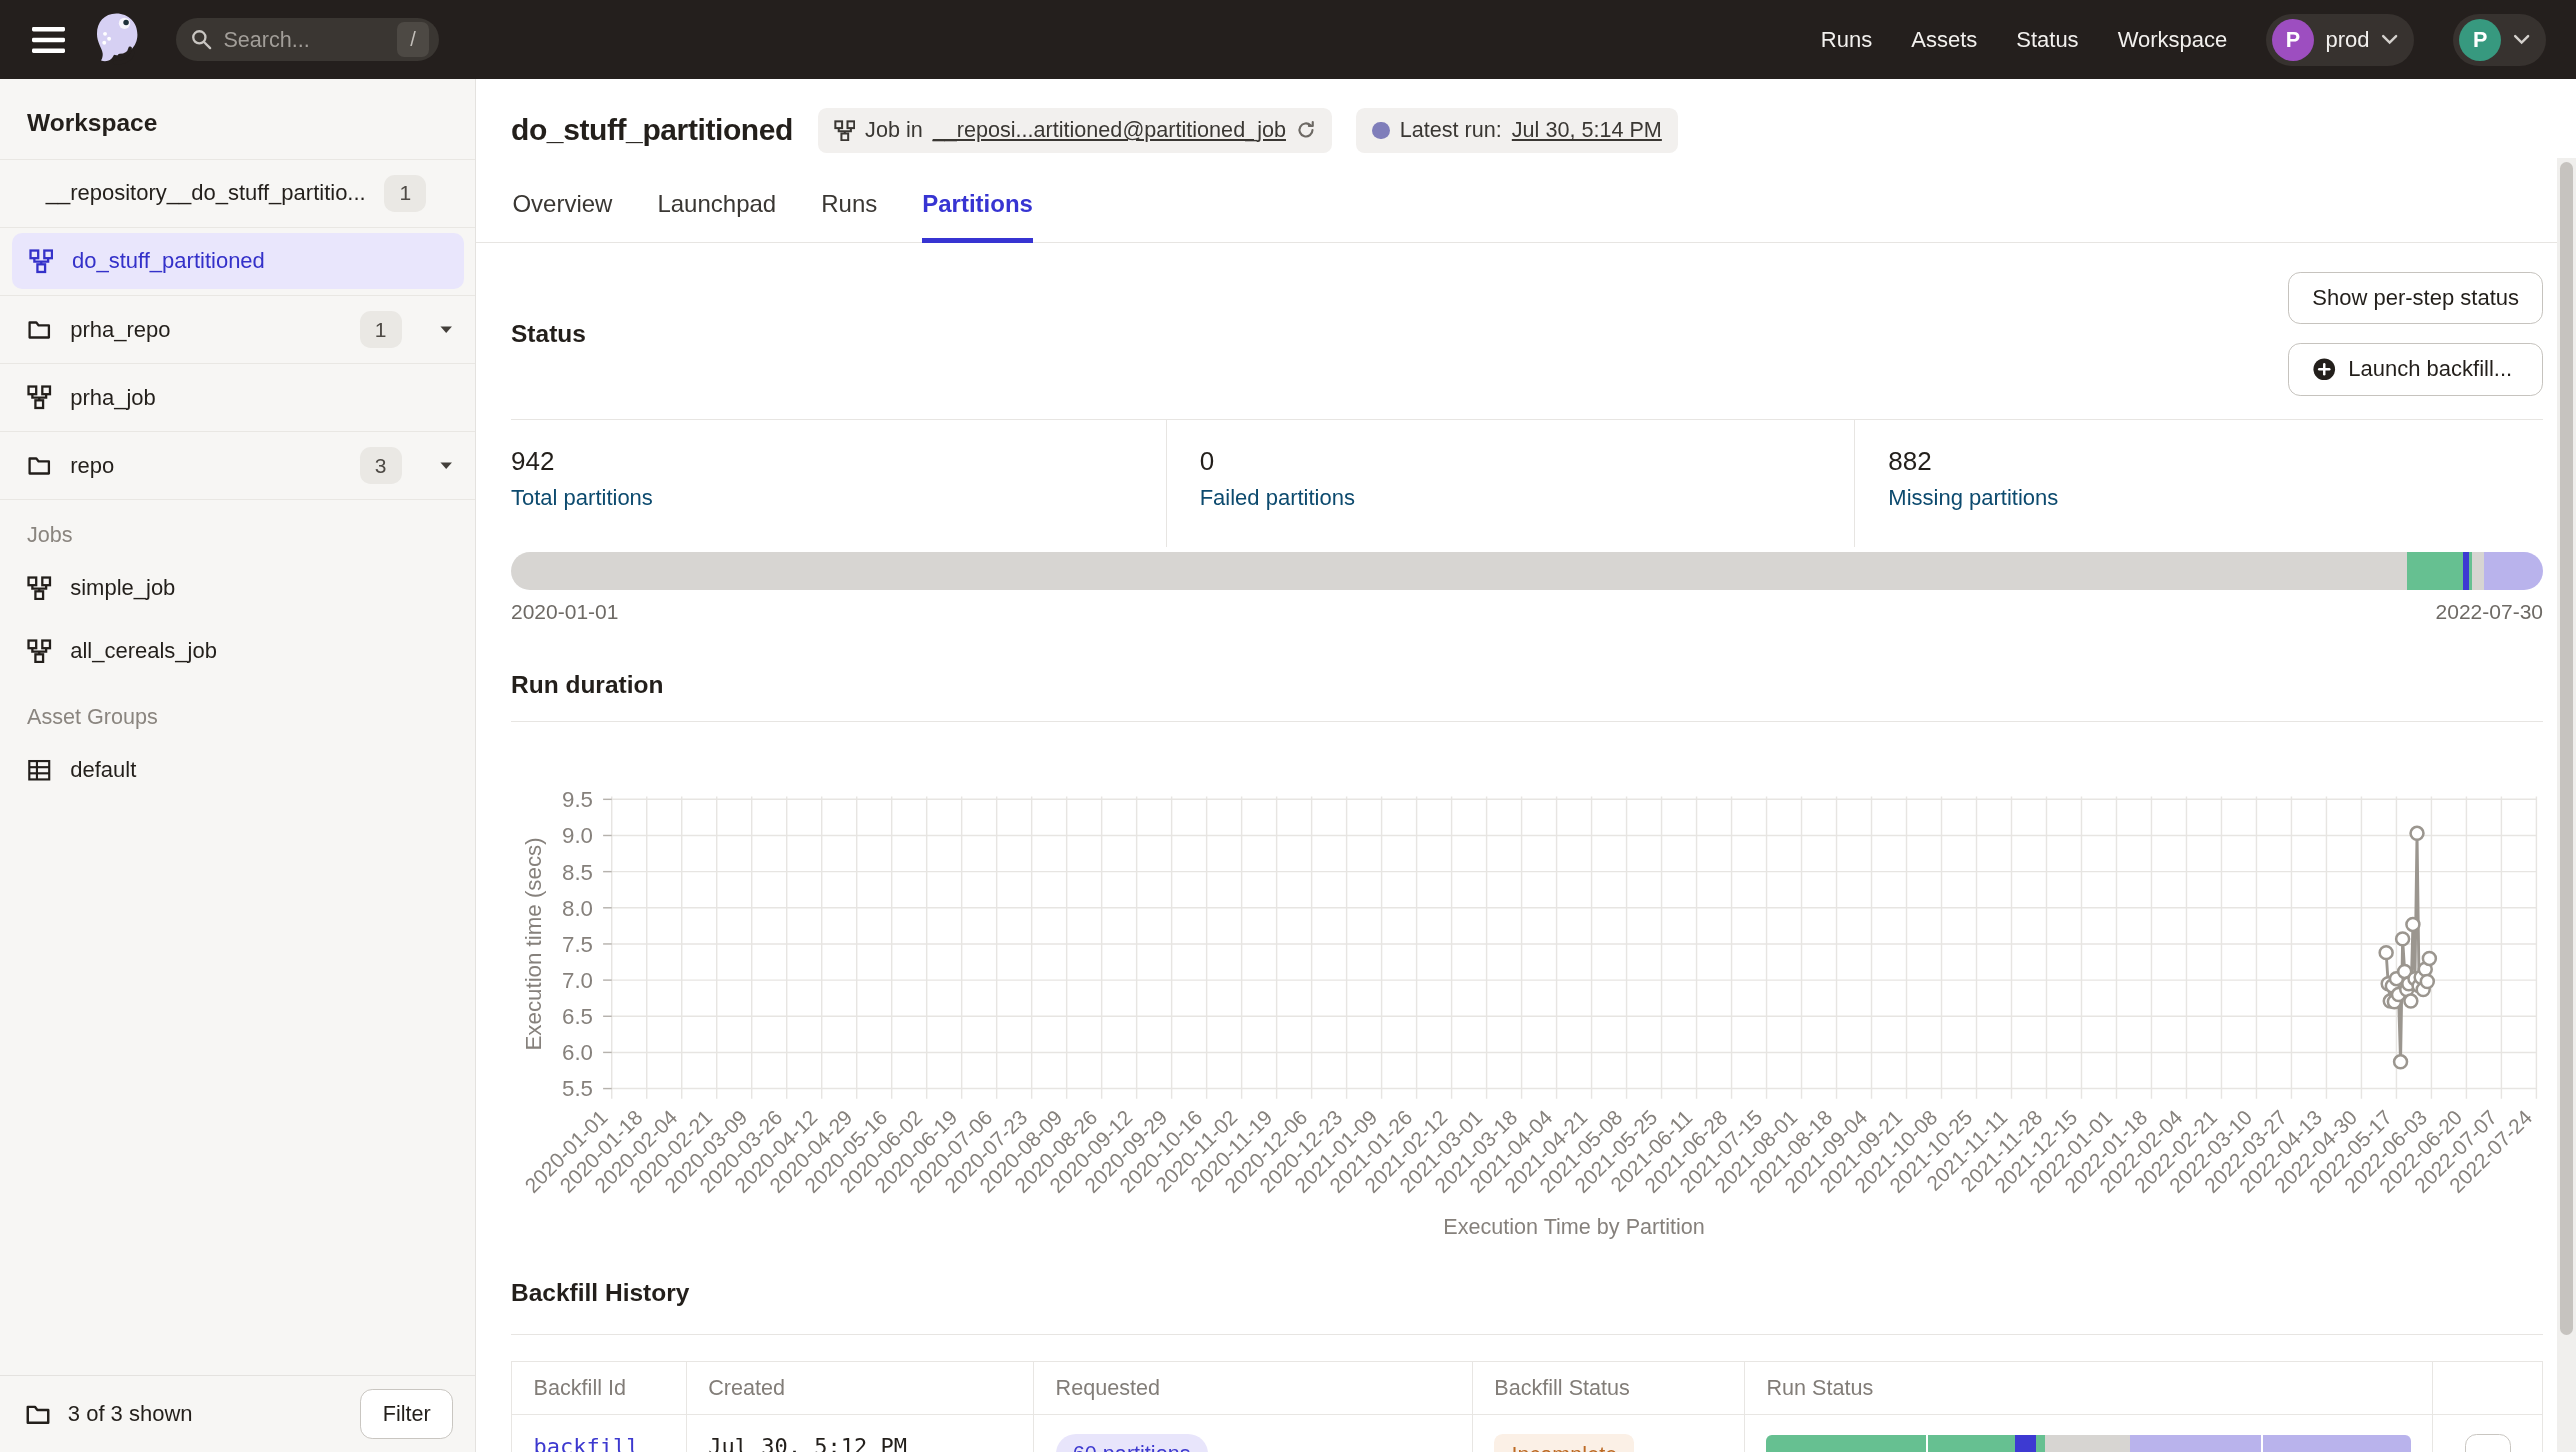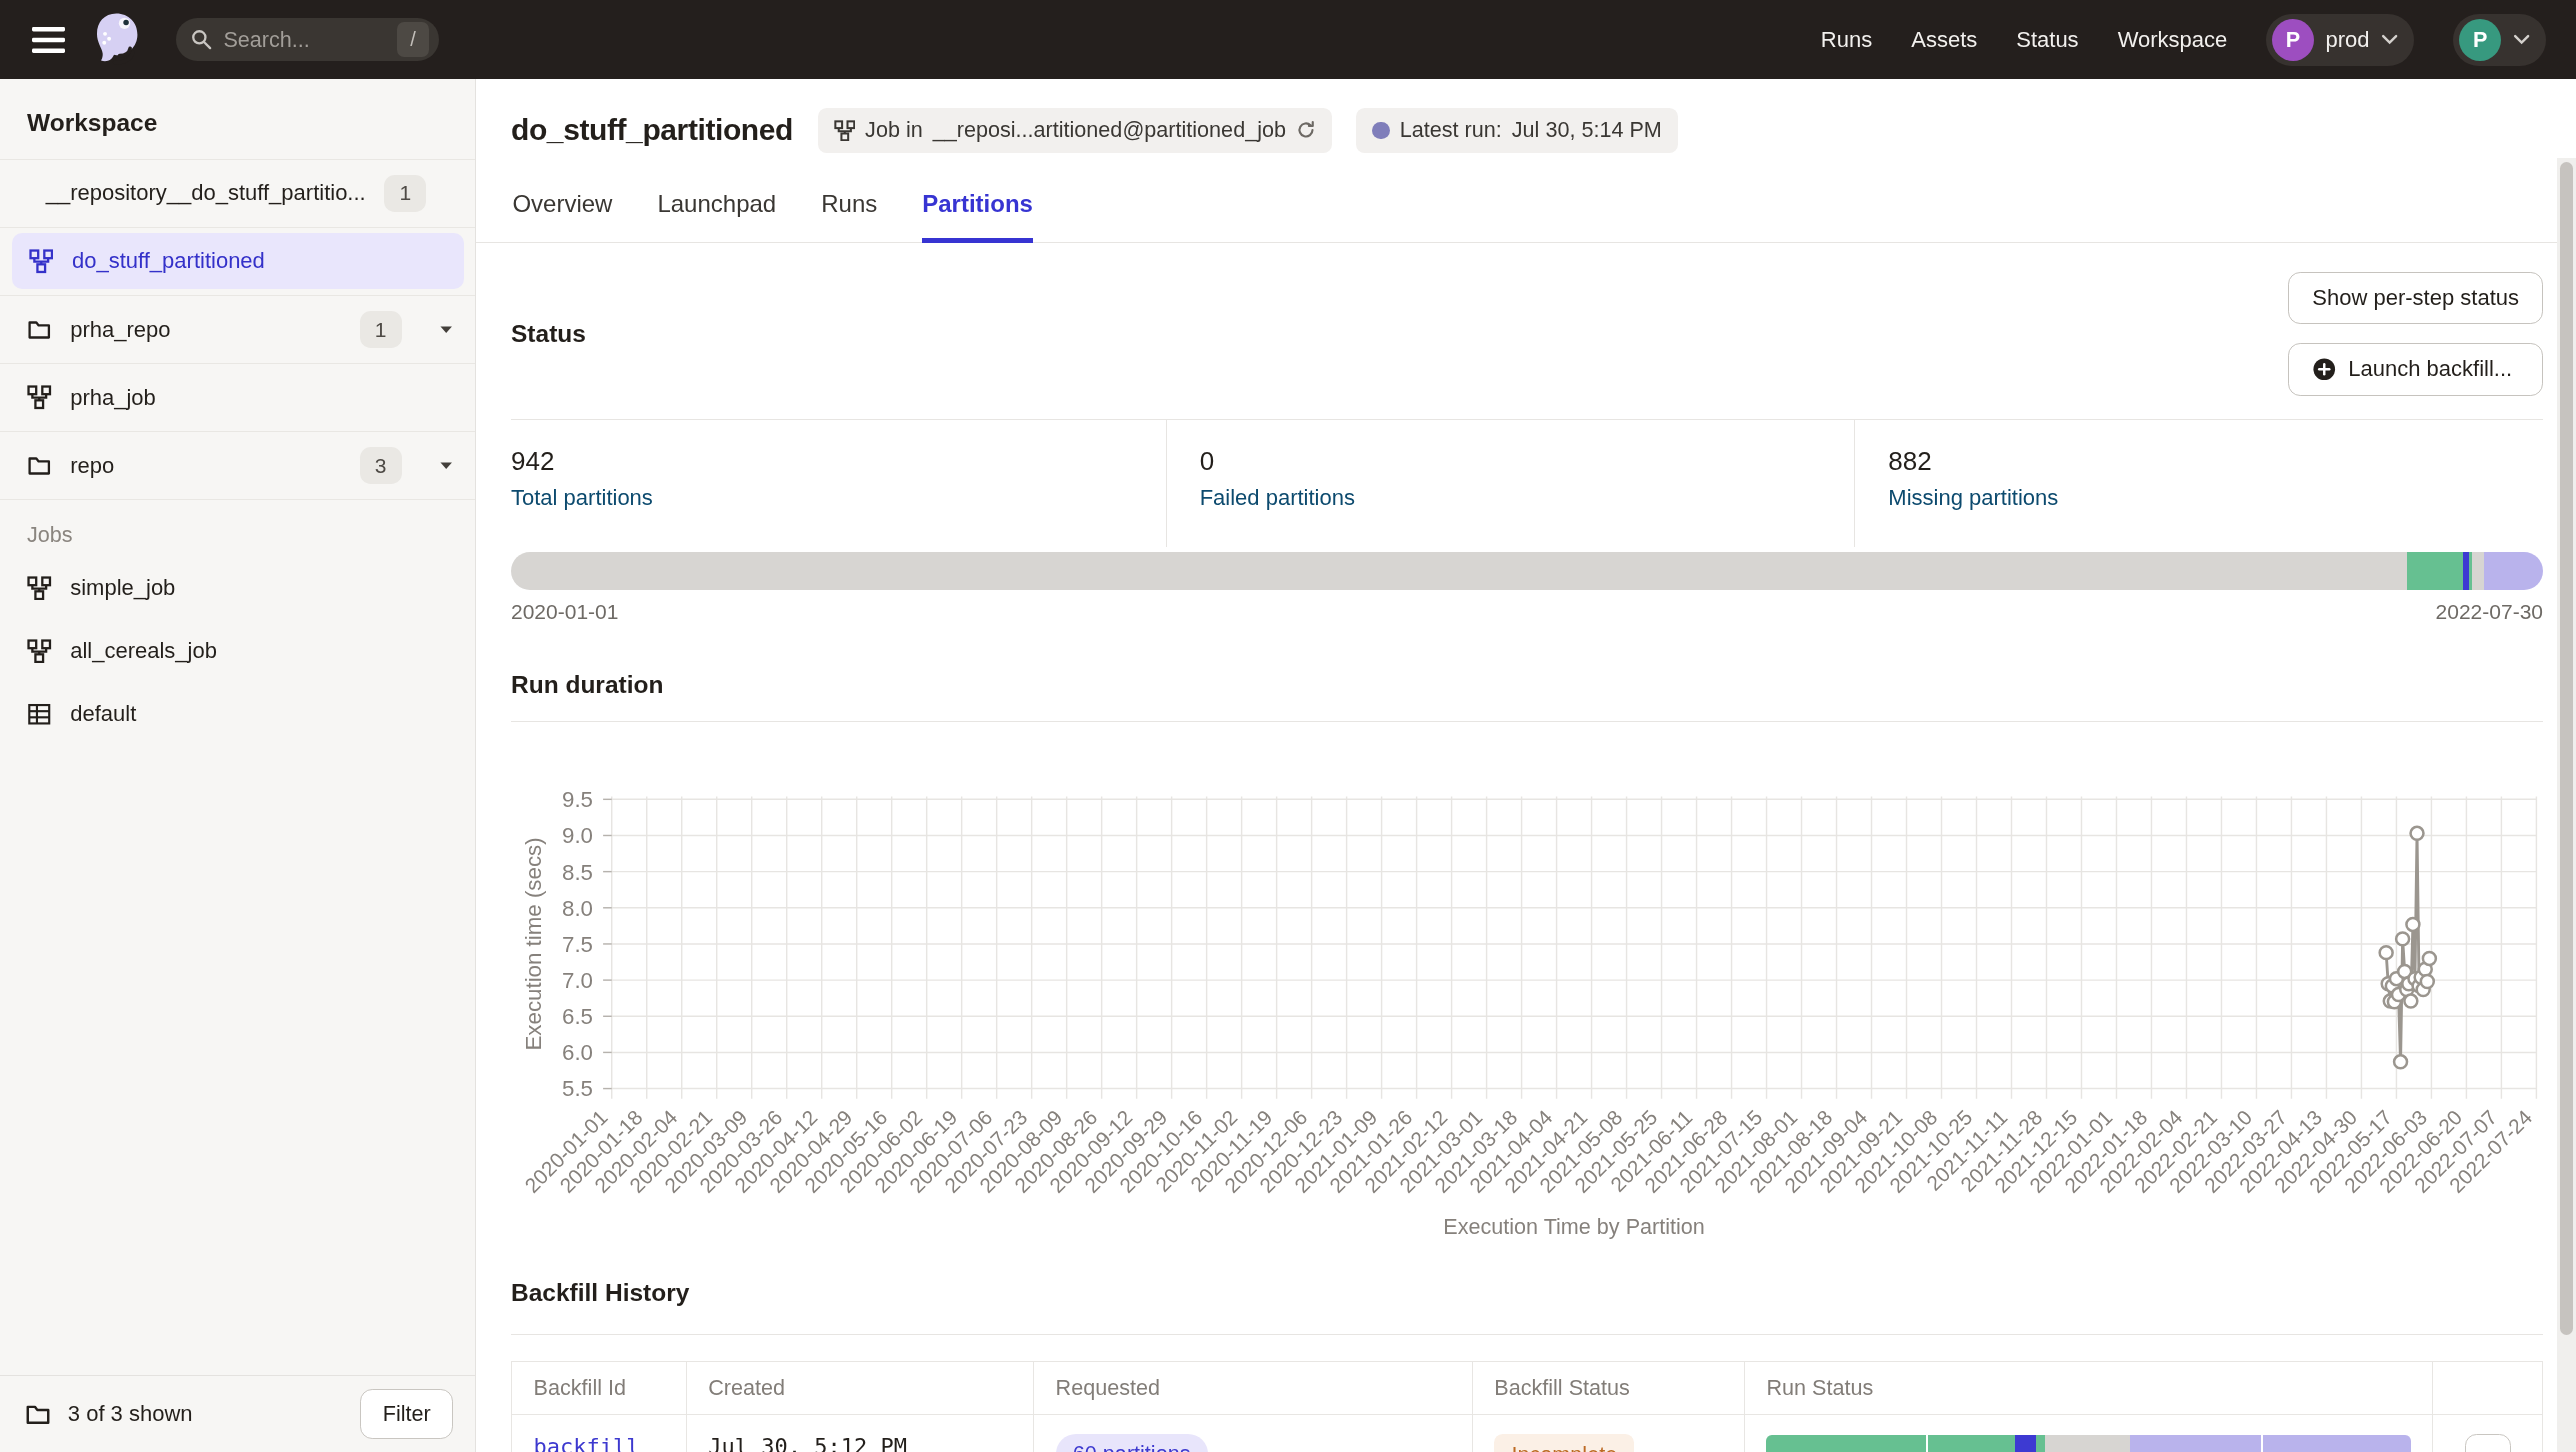--- a/index.html
+++ b/index.html
@@ -53,21 +53,21 @@
     font-family:"Liberation Sans",sans-serif; }
   .sb-footer .btn-outline { margin-left:auto; }
 
   
   .main { position:absolute; top:79px; left:476px; right:0; bottom:0; background:#fff; overflow:hidden; }
   .hdr { padding:29px 33px 0 35px; }
   .title-row { display:flex; align-items:center; gap:24.5px; }
   .page-title { font-size:30px; font-weight:700; letter-spacing:-0.4px; }
   .tagpill { background:#f2f0ee; border-radius:8.6px; display:flex; align-items:center;
     gap:10px; padding:9.4px 16px; font-size:21.6px; color:#3a3733; }
-  .tagpill a { color:#3a3733; cursor:pointer; }
+  .tagpill a { color:#3a3733; text-decoration:underline; cursor:pointer; }
   .dot { width:17.3px; height:17.3px; border-radius:50%; background:#807eba; }
   .link-blue { color:#3d39cf; text-decoration:none; cursor:pointer; }
   .tabs { display:flex; gap:45px; margin-top:37px; padding:0 1.4px; }
   .tab { font-size:24px; color:#3a3733; padding-bottom:20px; cursor:pointer;
     border-bottom:5px solid transparent; }
   .tab.active { color:#3734d2; font-weight:600; border-bottom-color:#3734d2; }
   .hdr-border { border-bottom:0.7px solid #e7e5e2; margin-top:-0.7px; }
 
   .section { padding:0 33px 0 35px; }
   .status-row { display:flex; align-items:center; margin-top:29px; }
@@ -256,20 +256,21 @@
         <g stroke="#231f1b" stroke-width="1.5" fill="none">
           <rect x="1" y="1" width="5" height="5"></rect>
           <rect x="10" y="1" width="5" height="5"></rect>
           <rect x="5.5" y="10" width="5" height="5"></rect>
           <path d="M3.5 6v2.3h9V6M8 8.3V10"></path>
         </g>
       </svg>
     <span>all_cereals_job</span>
   </div>
 
+  <div class="sb-label">Asset Groups</div>
   <div class="sb-item">
     <svg class="ic" width="24.5" height="24.5" viewBox="0 0 16 16">
         <g stroke="#231f1b" stroke-width="1.4" fill="none">
           <rect x="1.5" y="2" width="13" height="12"></rect>
           <line x1="6.5" y1="2" x2="6.5" y2="14"></line>
           <line x1="1.5" y1="6" x2="14.5" y2="6"></line>
           <line x1="1.5" y1="10" x2="14.5" y2="10"></line>
         </g>
       </svg>
     <span>default</span>

